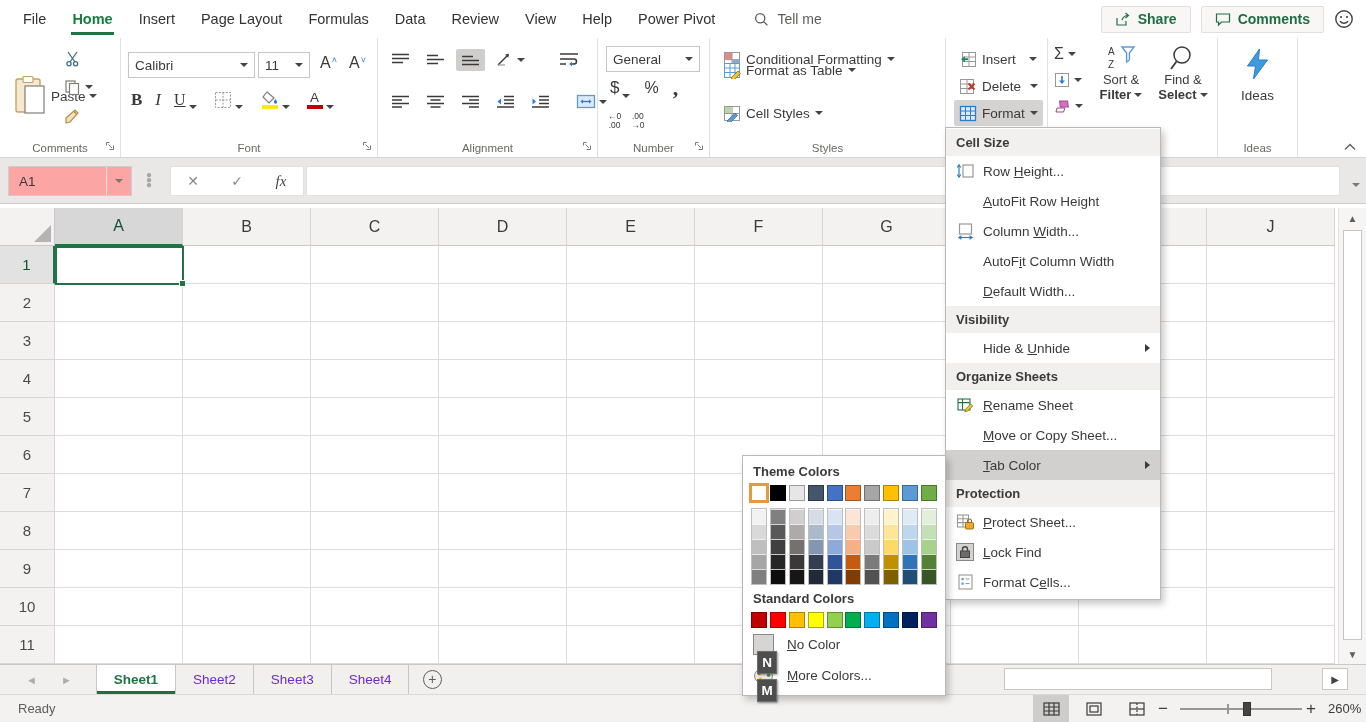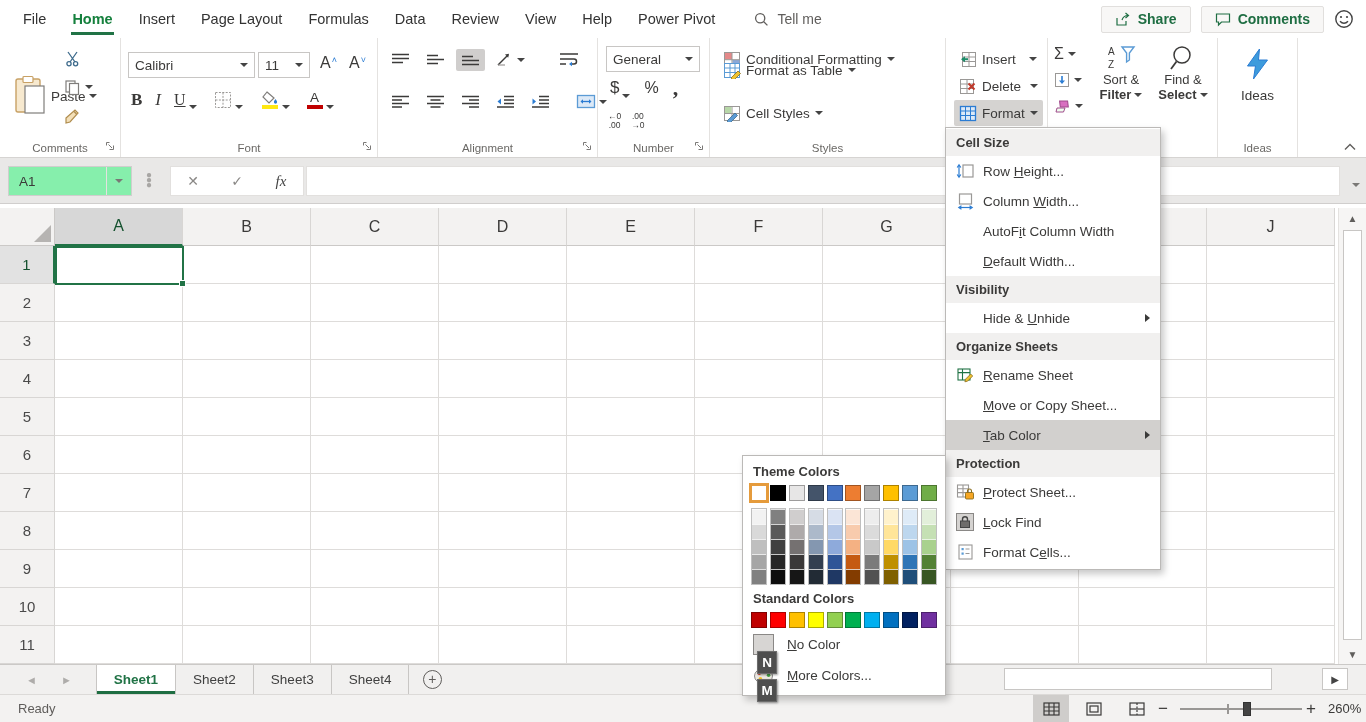--- a/index.html
+++ b/index.html
@@ -65,21 +65,21 @@
 
 
 .ed-col { position: absolute; left: 6px; top: 6px; display: flex; flex-direction: column; gap: 6px; }
 .big-btn { position: absolute; top: 6px; width: 58px; display: flex; flex-direction: column; align-items: center; cursor: pointer; font-size: 13px; color: #3b3a39; }
 .big-btn .l2 { display: flex; align-items: center; gap: 3px; font-weight: bold; }
 .ideas-btn { position: absolute; left: 50%; transform: translateX(-50%); top: 10px; display: flex; flex-direction: column; align-items: center; gap: 8px; font-size: 13.5px; cursor: pointer; }
 .collapse { position: absolute; right: 10px; bottom: 6px; color: #605e5c; cursor: pointer; }
 
 
 .formula-row { position: absolute; top: 158px; left: 0; width: 100%; height: 46px; background: #e9e8e7; border-bottom: 1px solid #d0cecd; }
-.name-box { position: absolute; left: 8px; top: 8px; width: 124px; height: 30px; background: #86efac; border: 1px solid #d0cecd; display: flex; align-items: center; padding-left: 10px; font-size: 13.5px; }
+.name-box { position: absolute; left: 8px; top: 8px; width: 124px; height: 30px; background: #fca5a5; border: 1px solid #d0cecd; display: flex; align-items: center; padding-left: 10px; font-size: 13.5px; }
 .name-box .nb-caret { margin-left: auto; padding: 0 8px; border-left: 1px solid #e4e2e0; height: 100%; display: flex; align-items: center; }
 .fb-dots { position: absolute; left: 146px; top: 14px; color: #a8a6a4; font-size: 10px; line-height: 5px; letter-spacing: 0; }
 .fb-btns { position: absolute; left: 170px; top: 8px; height: 30px; display: flex; align-items: center; background: #fff; border: 1px solid #e2e0de; }
 .fb-btn { width: 44px; text-align: center; color: #8a8886; font-size: 14px; cursor: pointer; }
 .fx-g { font-family: "Liberation Serif", "DejaVu Serif", serif; font-style: italic; color: #444; font-size: 15px; }
 .formula-input { position: absolute; left: 306px; right: 26px; top: 8px; height: 30px; background: #fff; border: 1px solid #e2e0de; }
 .fb-exp { position: absolute; right: 6px; top: 17px; }
 
 
 #grid { position: absolute; top: 208px; left: 0; width: 1336px; height: 456px; background: #fff; }
@@ -100,21 +100,21 @@
 .vs-thumb { position: absolute; left: 4px; right: 4px; top: 22px; bottom: 24px; background: #fff; border: 1px solid #c8c6c4; cursor: grab; }
 .vs-down { position: absolute; bottom: 0; left: 0; right: 0; }
 #hscroll-thumb { position: absolute; left: 1004px; top: 668px; width: 268px; height: 22px; background: #fff; border: 1px solid #c8c6c4; z-index: 6; cursor: grab; }
 #hscroll-right { position: absolute; left: 1322px; top: 668px; width: 26px; height: 22px; background: #fff; border: 1px solid #c8c6c4; z-index: 6; display: flex; align-items: center; justify-content: center; color: #444; font-size: 10px; cursor: pointer; }
 
 
 .sheetbar { position: absolute; top: 664px; left: 0; width: 100%; height: 30px; background: #f1f0ef; border-top: 1px solid #cbc9c7; display: flex; align-items: stretch; }
 .tab-nav { display: flex; align-items: center; gap: 24px; padding: 0 24px 0 26px; color: #aeacaa; font-size: 11px; }
 .tab-nav span { cursor: pointer; }
 #sheet-tabs { display: flex; align-items: stretch; }
-.sheet-tab { padding: 0 17px; display: flex; align-items: center; font-size: 13.5px; color: #404040; border-right: 1px solid #c8c6c4; position: relative; cursor: pointer; white-space: nowrap; }
+.sheet-tab { padding: 0 17px; display: flex; align-items: center; font-size: 13.5px; color: #6d28d9; border-right: 1px solid #c8c6c4; position: relative; cursor: pointer; white-space: nowrap; }
 .sheet-tab.active { background: #fff; color: #217346; font-weight: 700; border-left: 1px solid #c8c6c4; }
 .sheet-tab.active::after { content: ""; position: absolute; left: 0; right: 0; bottom: 0; height: 3px; background: #1e6e42; }
 .add-sheet { width: 46px; display: flex; align-items: center; justify-content: center; cursor: pointer; }
 .add-circle { width: 19px; height: 19px; border: 1.4px solid #5f5d5b; border-radius: 50%; color: #5f5d5b; font-size: 14px; line-height: 16px; text-align: center; }
 
 
 .statusbar { position: absolute; top: 694px; left: 0; width: 100%; height: 28px; background: #f3f2f1; border-top: 1px solid #dcdad8; }
 #status-text { position: absolute; left: 18px; top: 0; line-height: 27px; font-size: 13px; color: #5f5d5b; }
 .viewbtn { position: absolute; top: 0; width: 36px; height: 27px; display: flex; align-items: center; justify-content: center; cursor: pointer; }
 .viewbtn.sel { background: #cfcdcb; }
@@ -820,20 +820,24 @@
       <span class="micon">
         <svg width="19" height="18" viewBox="0 0 19 18">
           <rect x="7" y="3" width="10" height="12" fill="#fff" stroke="#9a9896" stroke-width="1.2"></rect>
           <path d="M3 3.5v11" stroke="#2b7cd3" stroke-width="1.2"></path>
           <path d="M1.2 5.5L3 2.8l1.8 2.7M1.2 12.5L3 15.2l1.8-2.7" fill="none" stroke="#2b7cd3" stroke-width="1.2"></path>
         </svg>
       </span>
       <span><span>Row </span><u>H</u><span>eight...</span></span>
     </div>
     <div class="m-item">
+      <span class="micon"></span>
+      <span><span></span><u>A</u><span>utoFit Row Height</span></span>
+    </div>
+    <div class="m-item">
       <span class="micon">
         <svg width="19" height="18" viewBox="0 0 19 18">
           <rect x="3.5" y="2" width="12" height="10" fill="#fff" stroke="#9a9896" stroke-width="1.2"></rect>
           <path d="M3.5 15.5h12" stroke="#2b7cd3" stroke-width="1.2"></path>
           <path d="M5.5 13.7l-2.7 1.8 2.7 1.8M13.5 13.7l2.7 1.8-2.7 1.8" fill="none" stroke="#2b7cd3" stroke-width="1.2"></path>
         </svg>
       </span>
       <span><span>Column </span><u>W</u><span>idth...</span></span>
     </div>
     <div class="m-item">

